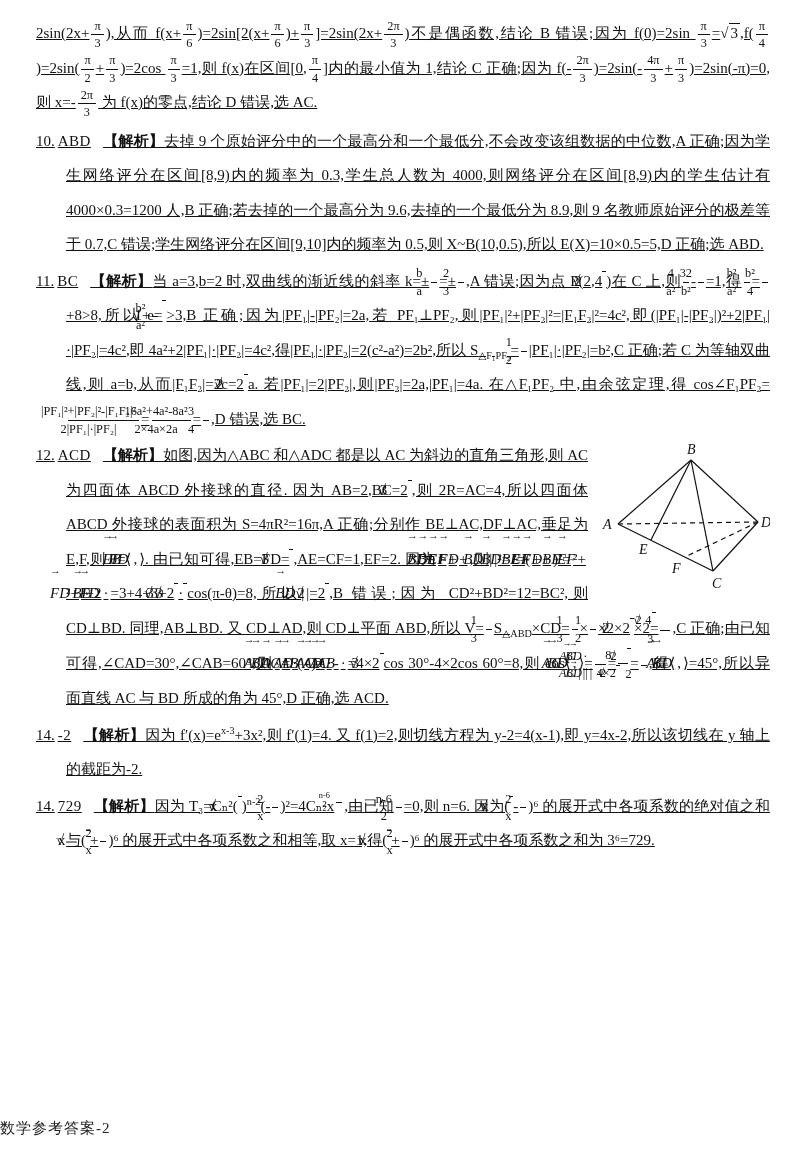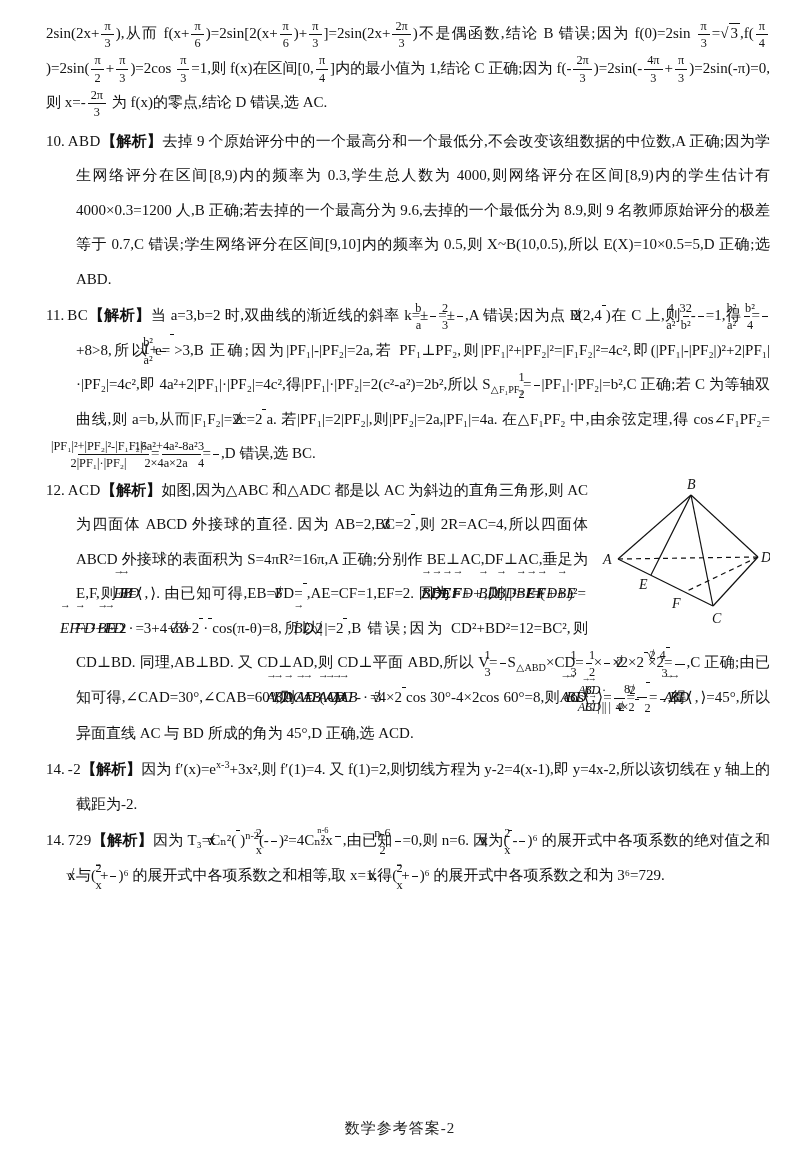--- a/index.html
+++ b/index.html
@@ -1,28 +1,28 @@
 <!DOCTYPE html>
 <html><head>
 <meta charset="utf-8">
 <style>
   html,body{margin:0;padding:0;background:#e8e8e8;}
   .page{
     width:800px;height:1167px;margin:0 auto;background:#ffffff;color:#111;
     font-family:"Liberation Serif","DejaVu Serif",serif;
     font-size:15px;line-height:2.3;
-    box-sizing:border-box;padding:16px 30px 10px 46px;
-    overflow:hidden;position:relative;
+    box-sizing:border-box;padding:16px 30px 10px 36px;
+    overflow:hidden;position:relative;text-decoration:underline;
   }
   p{margin:0 0 2px 0;text-align:justify;}
   .cont{margin-bottom:4px;}
   .item{padding-left:0;text-indent:0;margin-bottom:2px;position:relative;}
   .item .body-wrap{display:block;padding-left:30px;text-indent:-30px;}
   .qnum{margin-right:3px;}
-  .qans{margin-right:0;letter-spacing:0.5px;}
+  .qans{margin-right:12px;letter-spacing:0.5px;}
   .tag{font-weight:bold;font-family:"Liberation Sans","DejaVu Sans",sans-serif;}
   .sec-header{
     font-weight:bold;font-family:"Liberation Sans","DejaVu Sans",sans-serif;
     padding-left:30px;text-indent:-30px;margin:4px 0 2px 0;
   }
   
   .fr{display:inline-block;vertical-align:middle;text-align:center;
       font-size:0.82em;line-height:1.15;margin:0 2px;}
   .fr .nu{display:block;padding:0 3px 1px 3px;border-bottom:1px solid currentColor;}
   .fr .de{display:block;padding:1px 3px 0 3px;}
@@ -33,21 +33,21 @@
   
   .vec{position:relative;display:inline-block;font-style:italic;margin:0 1px;}
   .vec::before{content:"\2192";position:absolute;top:-1.05em;left:50%;
       transform:translateX(-50%);font-size:0.72em;line-height:1;font-style:normal;}
   sub,sup{font-size:0.68em;line-height:1;}
   
   .fig{float:right;margin:4px 0 6px 14px;shape-margin:8px;}
   .fig text{font-style:italic;font-size:14px;fill:#111;
       font-family:"Liberation Serif","DejaVu Serif",serif;}
   .footer{
-    position:absolute;left:0;right:0;bottom:22px;text-align:center;
+    position:absolute;left:0;right:0;bottom:22px;
     font-size:15px;color:#222;letter-spacing:1px;
   }
 </style>
 </head>
 <body>
 
 <div class="page">
 
   <p class="cont">2sin(2x+<span class="fr"><span class="nu">π</span><span class="de">3</span></span>),从而 f(x+<span class="fr"><span class="nu">π</span><span class="de">6</span></span>)=2sin[2(x+<span class="fr"><span class="nu">π</span><span class="de">6</span></span>)+<span class="fr"><span class="nu">π</span><span class="de">3</span></span>]=2sin(2x+<span class="fr"><span class="nu">2π</span><span class="de">3</span></span>)不是偶函数,结论 B 错误;因为 f(0)=2sin <span class="fr"><span class="nu">π</span><span class="de">3</span></span>=<span class="sq"><span class="rad">√</span><span class="vin">3</span></span>,f(<span class="fr"><span class="nu">π</span><span class="de">4</span></span>)=2sin(<span class="fr"><span class="nu">π</span><span class="de">2</span></span>+<span class="fr"><span class="nu">π</span><span class="de">3</span></span>)=2cos <span class="fr"><span class="nu">π</span><span class="de">3</span></span>=1,则 f(x)在区间[0,<span class="fr"><span class="nu">π</span><span class="de">4</span></span>]内的最小值为 1,结论 C 正确;因为 f(-<span class="fr"><span class="nu">2π</span><span class="de">3</span></span>)=2sin(-<span class="fr"><span class="nu">4π</span><span class="de">3</span></span>+<span class="fr"><span class="nu">π</span><span class="de">3</span></span>)=2sin(-π)=0,则 x=-<span class="fr"><span class="nu">2π</span><span class="de">3</span></span> 为 f(x)的零点,结论 D 错误,选 AC.</p>
 

